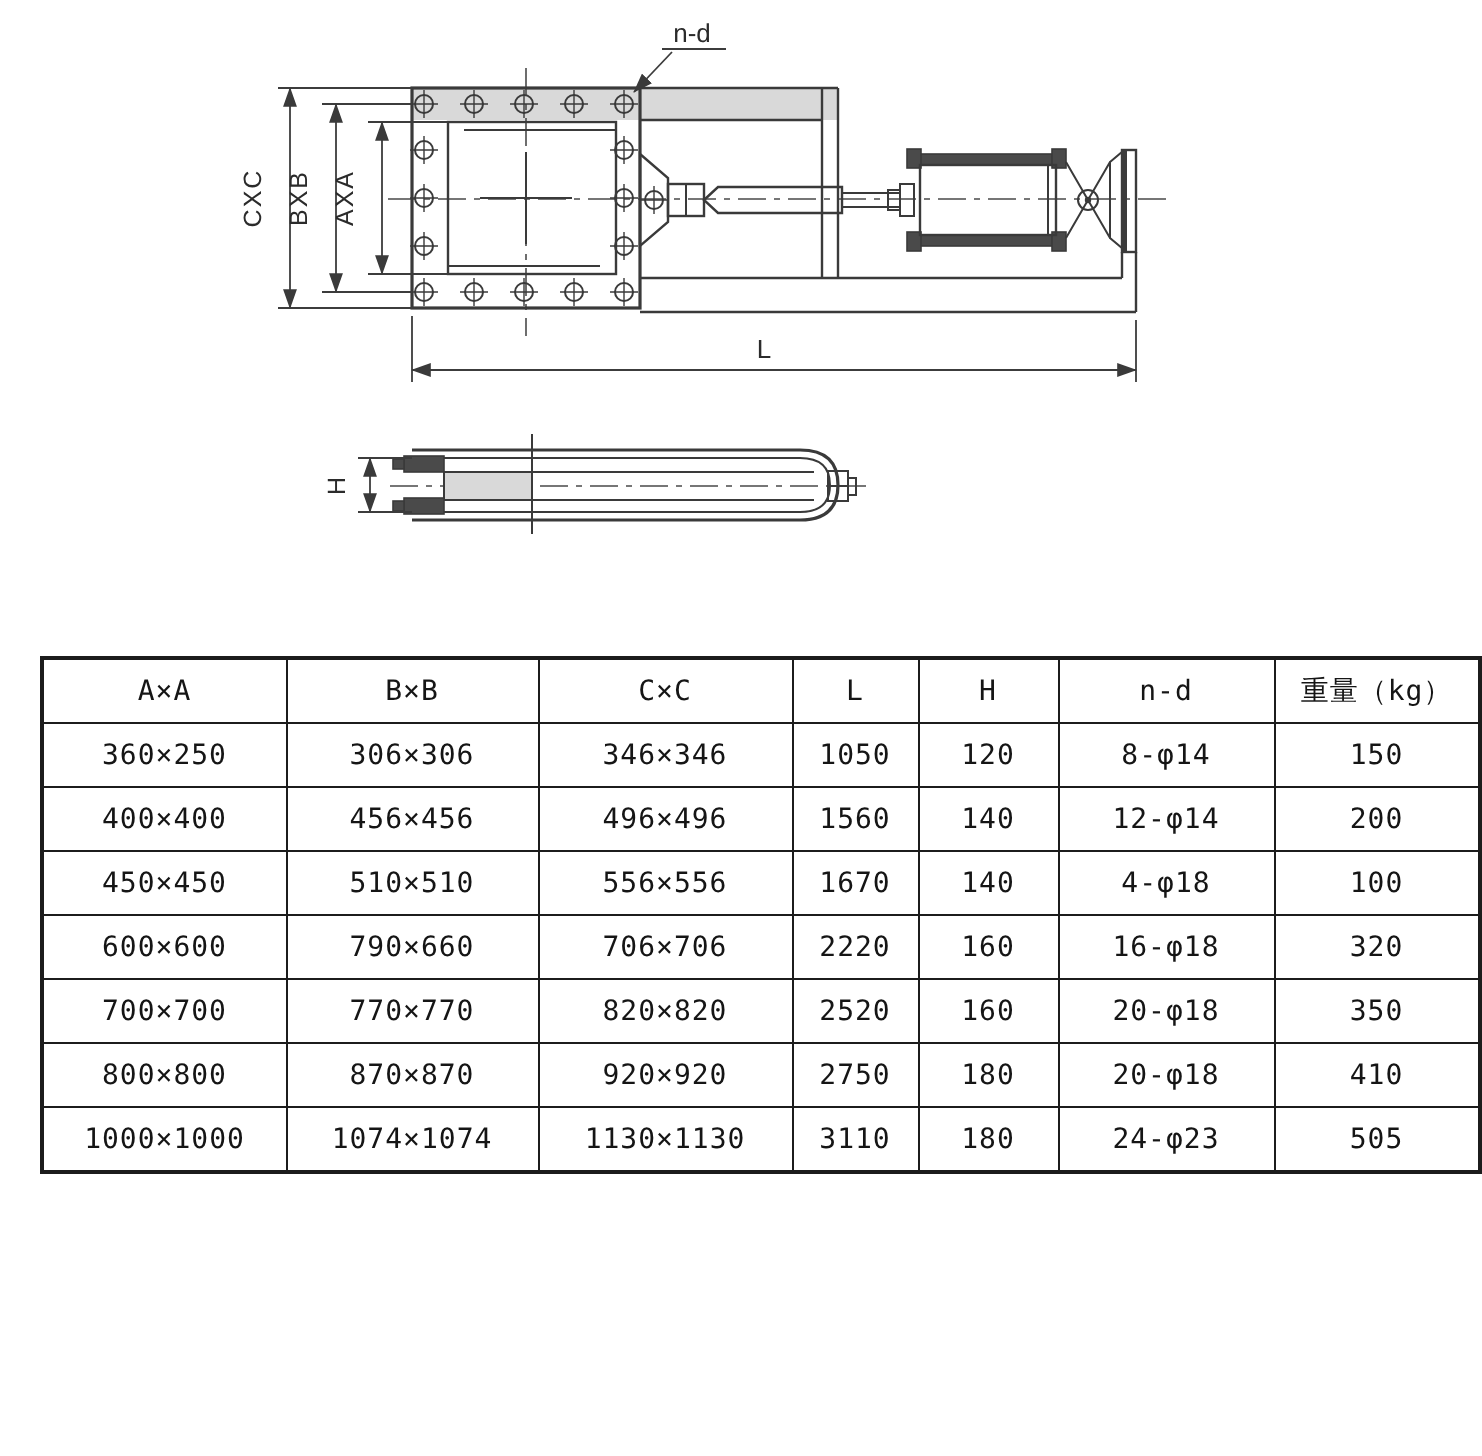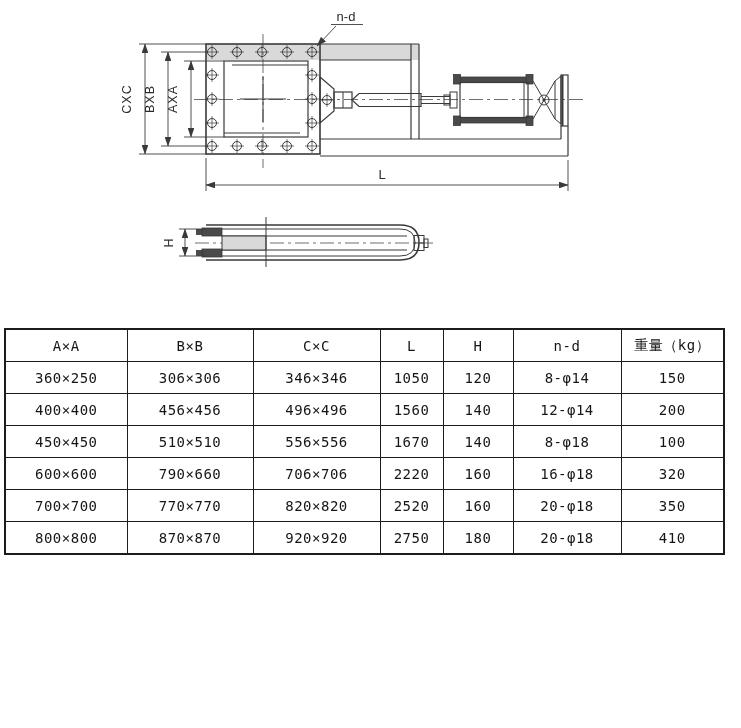--- a/index.html
+++ b/index.html
@@ -14,21 +14,21 @@
   svg .thick{stroke-width:1.6;}
   svg .mid{stroke-width:1.2;}
   svg .thin{stroke-width:1;}
   svg .dim{stroke:#3c3c3c;stroke-width:0.9;fill:none;}
   svg .cline{stroke:#4a4a4a;stroke-width:0.8;stroke-dasharray:14 4 3 4;fill:none;}
   svg .dark{fill:#4a4a4a;stroke:#3a3a3a;stroke-width:0.8;}
   svg .grayfill{fill:#d9d9d9;}
   svg text{font-family:"Liberation Sans","DejaVu Sans",sans-serif;font-size:13px;fill:#2b2b2b;}
   svg text.rot{font-size:12.5px;letter-spacing:1px;}
   table.dims{
-    position:absolute;left:4px;top:328px;width:719px;
+    position:absolute;left:20px;top:328px;width:719px;
     border-collapse:collapse;table-layout:fixed;
     border:2px solid #1c1c1c;background:#fff;
   }
   table.dims th,table.dims td{
     border:1.5px solid #1c1c1c;text-align:center;vertical-align:middle;
     height:31px;padding:0;font-size:14px;font-weight:normal;
     letter-spacing:0.5px;color:#151515;white-space:nowrap;
   }
 </style>
 </head>
@@ -196,21 +196,21 @@
         <td>140</td>
         <td>12-φ14</td>
         <td>200</td>
       </tr>
       <tr>
         <td>450×450</td>
         <td>510×510</td>
         <td>556×556</td>
         <td>1670</td>
         <td>140</td>
-        <td>8-φ18</td>
+        <td>4-φ18</td>
         <td>100</td>
       </tr>
       <tr>
         <td>600×600</td>
         <td>790×660</td>
         <td>706×706</td>
         <td>2220</td>
         <td>160</td>
         <td>16-φ18</td>
         <td>320</td>
@@ -226,15 +226,24 @@
       </tr>
       <tr>
         <td>800×800</td>
         <td>870×870</td>
         <td>920×920</td>
         <td>2750</td>
         <td>180</td>
         <td>20-φ18</td>
         <td>410</td>
       </tr>
+      <tr>
+        <td>1000×1000</td>
+        <td>1074×1074</td>
+        <td>1130×1130</td>
+        <td>3110</td>
+        <td>180</td>
+        <td>24-φ23</td>
+        <td>505</td>
+      </tr>
     </tbody>
   </table>
 </div>
 
 </body></html>

